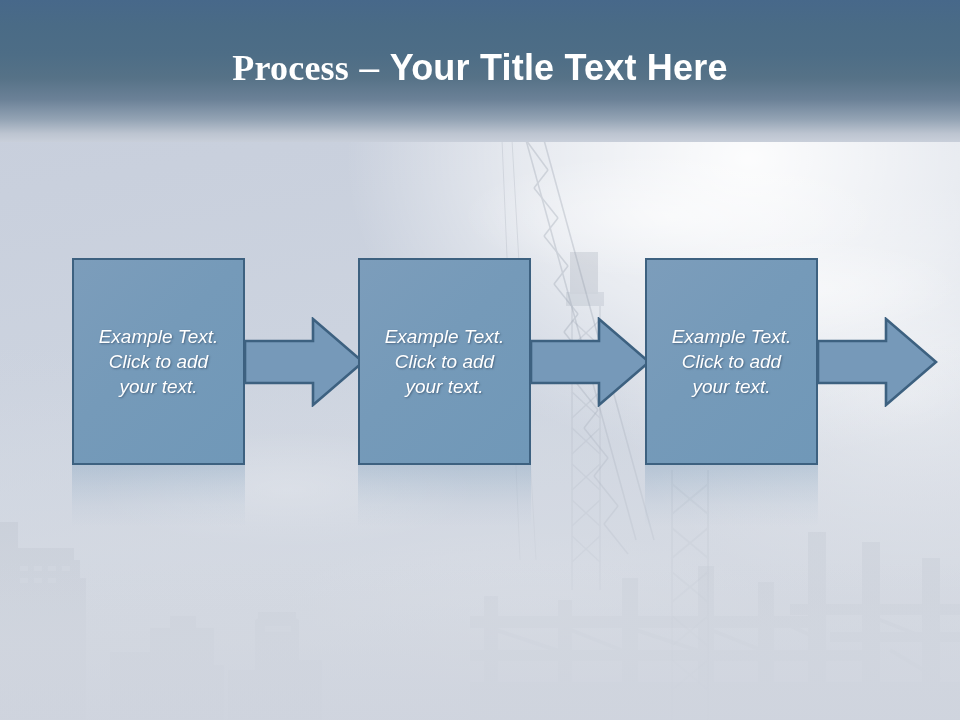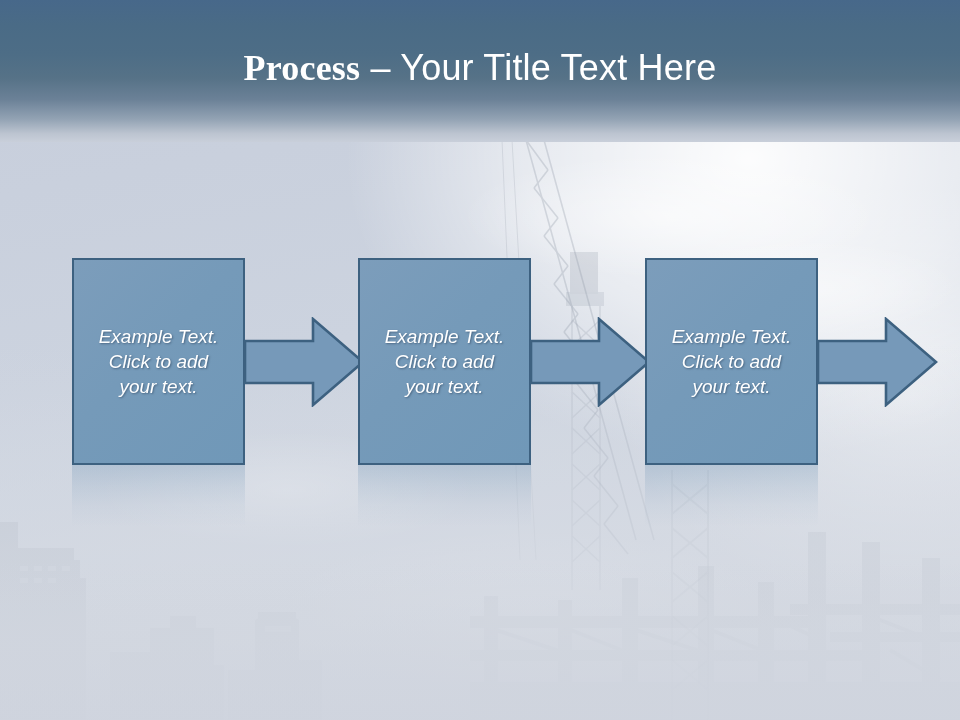--- a/index.html
+++ b/index.html
@@ -131,21 +131,21 @@
     width: 960px;
     text-align: center;
     color: #ffffff;
     font-size: 36px;
     line-height: 44px;
     letter-spacing: .2px;
     white-space: nowrap;
   }
   .slide-title .t-bold { font-weight: bold; font-family: Liberation Serif, serif; }
   .slide-title .t-dash { font-weight: normal; }
-  .slide-title .t-rest { font-weight: normal; text-align: center; }
+  .slide-title .t-rest { font-weight: bold; text-align: center; }
 
   
   .steps-layer {
     position: absolute;
     left: 0; top: 0;
     width: 960px; height: 720px; padding-left: 28px;
   }
 
   .step {
     position: absolute;

